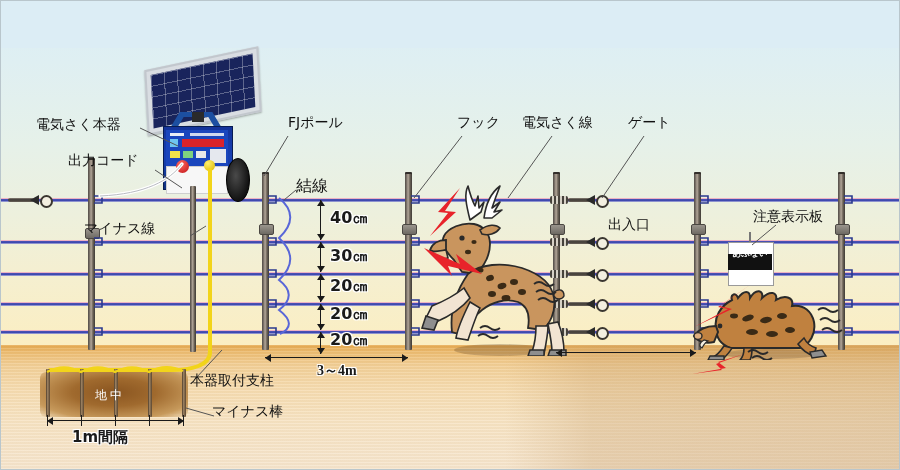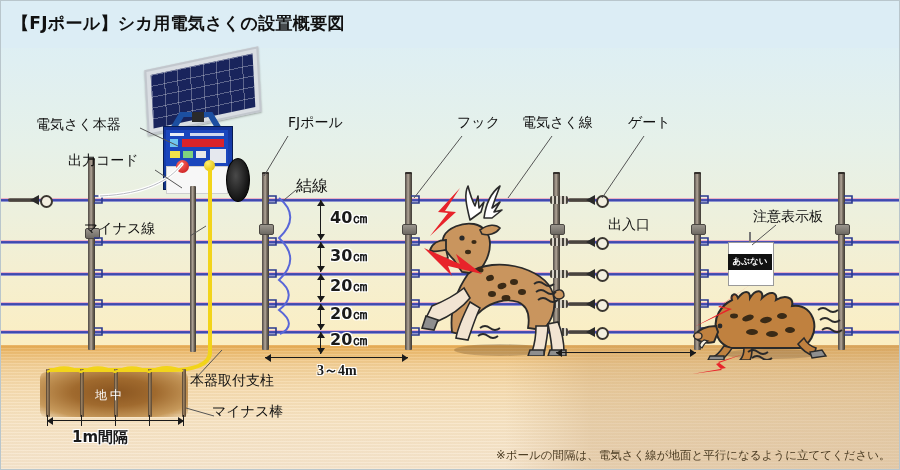--- a/index.html
+++ b/index.html
@@ -84,21 +84,21 @@
   .box-face{position:absolute;left:166px;top:130px;width:62px;height:36px;background:#1a46bd;}
   .box-white{position:absolute;left:166px;top:166px;width:60px;height:26px;background:#f7f7f7;border:1px solid #cfcfcf;}
   .box-trim{position:absolute;background:#e9edf5;}
   .wheel{position:absolute;left:226px;top:158px;width:22px;height:42px;border-radius:50%;
     background:radial-gradient(ellipse at 40% 40%,#4a4a4a,#121212 70%);border:1px solid #000;}
   .knob{position:absolute;border-radius:50%;}
 
   
   .sign{position:absolute;left:728px;top:242px;width:44px;height:42px;background:#fff;border:1px solid #9a9a9a;}
   .sign-band{position:absolute;left:728px;top:254px;width:44px;height:16px;background:#111;}
-  .sign-txt{position:absolute;left:730px;top:256px;width:40px;text-align:center;font-size:8.5px;color:#fff;font-weight:bold;
+  .sign-txt{position:absolute;left:730px;top:248px;width:40px;text-align:center;font-size:8.5px;color:#fff;font-weight:bold;
     font-family:Liberation Sans, sans-serif;}
   .sign-wire{position:absolute;left:749px;top:232px;width:1.5px;height:11px;background:#777;}
 
   
   .soil{position:absolute;left:40px;top:372px;width:148px;height:45px;
     background:radial-gradient(ellipse at 50% 45%,#8a5520 0%,#a06a2e 40%,#c79a5c 78%,rgba(214,170,115,0) 100%);
     border-radius:6px;filter:blur(.4px);}
   .rod{position:absolute;width:4px;height:48px;
     background:linear-gradient(to right,#4b3a27,#9b8162 40%,#5a452e);border-radius:1px;}
 </style>
@@ -106,21 +106,20 @@
 <body>
 
 <div id="stage">
 
   <div class="sky"></div>
   <div class="ground"></div>
   <div class="ground-tex"></div>
   <div class="ground-shade"></div>
   <div class="title-band"></div>
 
-  <div class="title">【FJポール】シカ用電気さくの設置概要図</div>
 
   <div class="wire" style="left:0;top:198px;width:900px;"></div>
   <div class="wire" style="left:0;top:240px;width:900px;"></div>
   <div class="wire" style="left:0;top:272px;width:900px;"></div>
   <div class="wire" style="left:0;top:302px;width:900px;"></div>
   <div class="wire" style="left:0;top:330px;width:900px;"></div>
 
   <div class="pole-cap" style="left:88px;top:158px;"></div>
   <div class="pole" style="left:88px;top:160px;height:190px;"></div>
   <div class="clamp" style="left:85px;top:228px;"></div>
@@ -483,16 +482,15 @@
   <div class="lbl" style="left:288px;top:114px;">FJポール</div>
   <div class="lbl sm" style="left:296px;top:176px;">結線</div>
   <div class="lbl" style="left:448px;top:114px;margin-left:9px;">フック</div>
   <div class="lbl" style="left:522px;top:114px;">電気さく線</div>
   <div class="lbl" style="left:628px;top:114px;">ゲート</div>
   <div class="lbl" style="left:608px;top:216px;">出入口</div>
   <div class="lbl" style="left:753px;top:208px;">注意表示板</div>
   <div class="lbl" style="left:190px;top:372px;">本器取付支柱</div>
   <div class="lbl" style="left:212px;top:403px;">マイナス棒</div>
 
-  <div class="note" style="left:496px;top:448px;">※ポールの間隔は、電気さく線が地面と平行になるように立ててください。</div>
 
   <div class="frame"></div>
 </div>
 
 </body></html>

